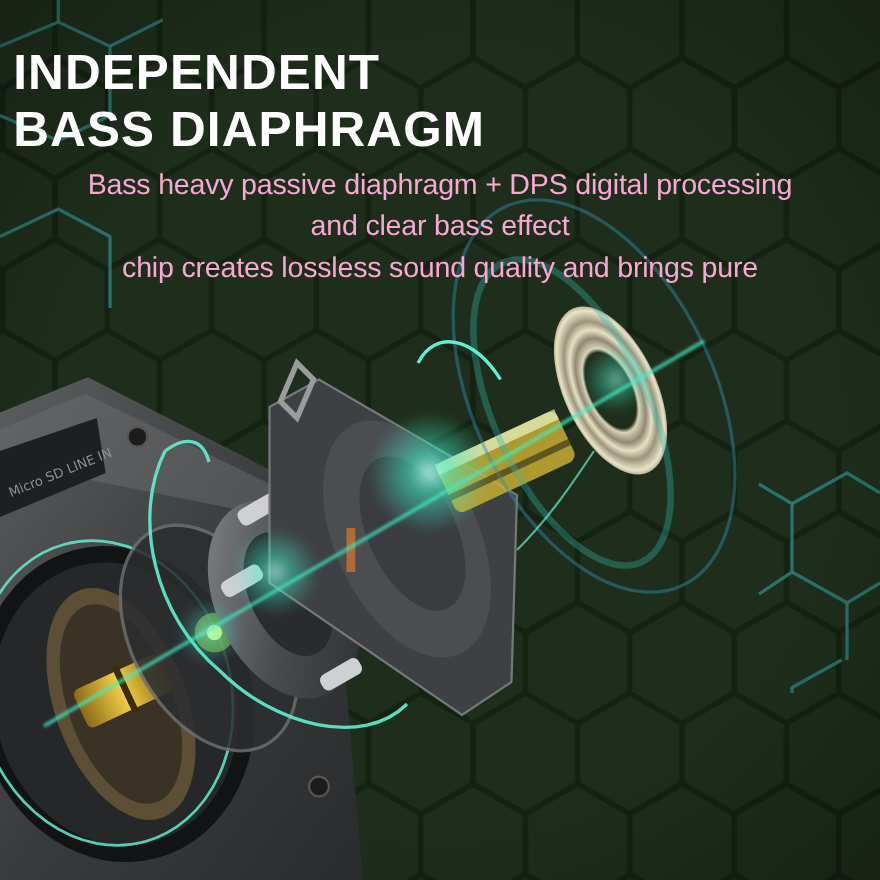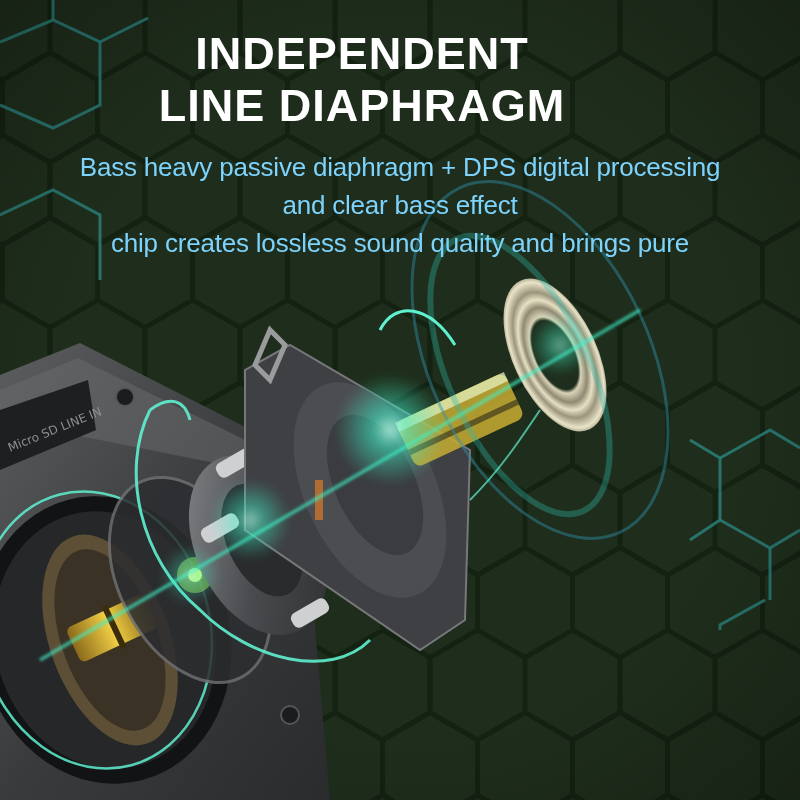--- a/index.html
+++ b/index.html
@@ -3,28 +3,28 @@
   <meta charset="utf-8">
   <style>
     html, body { margin: 0; padding: 0; }
     body {
       width: 800px; height: 800px; overflow: hidden; position: relative;
       background: #1f2e1c;
       font-family: "Liberation Sans", "DejaVu Sans", sans-serif;
     }
     .bg-svg { position: absolute; left: 0; top: 0; width: 800px; height: 800px; }
     .headline {
-      position: absolute; left: 0; width: 724px; text-align: center;
+      position: absolute; left: 0; width: 724px; text-align: left;
       color: #ffffff; font-weight: bold; font-size: 45px; line-height: 52px;
-      letter-spacing: 1px; top: 28px; margin: 0;
+      letter-spacing: 1px; top: 28px; margin: 12px;
     }
     .headline span { display: block; }
     .subtext {
       position: absolute; left: 0; width: 800px; text-align: center;
-      color: #7dd3fc; font-size: 26px; line-height: 38px; top: 148px;
+      color: #f9a8d4; font-size: 26px; line-height: 38px; top: 148px;
       letter-spacing: -0.2px; margin: 0;
     }
     .subtext span { display: block; }
     .product-svg { position: absolute; left: 0; top: 0; width: 800px; height: 800px; }
   </style>
 </head>
 <body>
 
 <svg class="bg-svg" viewBox="0 0 800 800" xmlns="http://www.w3.org/2000/svg">
   <defs>
@@ -169,20 +169,20 @@
     <line x1="40" y1="660" x2="640" y2="310" stroke="#3ef0c8" stroke-width="3" opacity="0.8" filter="url(#blur2)"></line>
     <circle cx="390" cy="430" r="55" fill="url(#glow)" opacity="0.85" filter="url(#blur4)"></circle>
     <circle cx="250" cy="520" r="40" fill="url(#glow)" opacity="0.7" filter="url(#blur4)"></circle>
     <circle cx="190" cy="575" r="30" fill="url(#glow)" opacity="0.5" filter="url(#blur4)"></circle>
     <circle cx="560" cy="345" r="30" fill="url(#glow)" opacity="0.6" filter="url(#blur4)"></circle>
   </g>
 </svg>
 
 <h1 class="headline">
   <span>INDEPENDENT</span>
-  <span>LINE DIAPHRAGM</span>
+  <span>BASS DIAPHRAGM</span>
 </h1>
 
 <p class="subtext">
   <span>Bass heavy passive diaphragm + DPS digital processing</span>
   <span>and clear bass effect</span>
   <span>chip creates lossless sound quality and brings pure</span>
 </p>
 
 </body></html>

